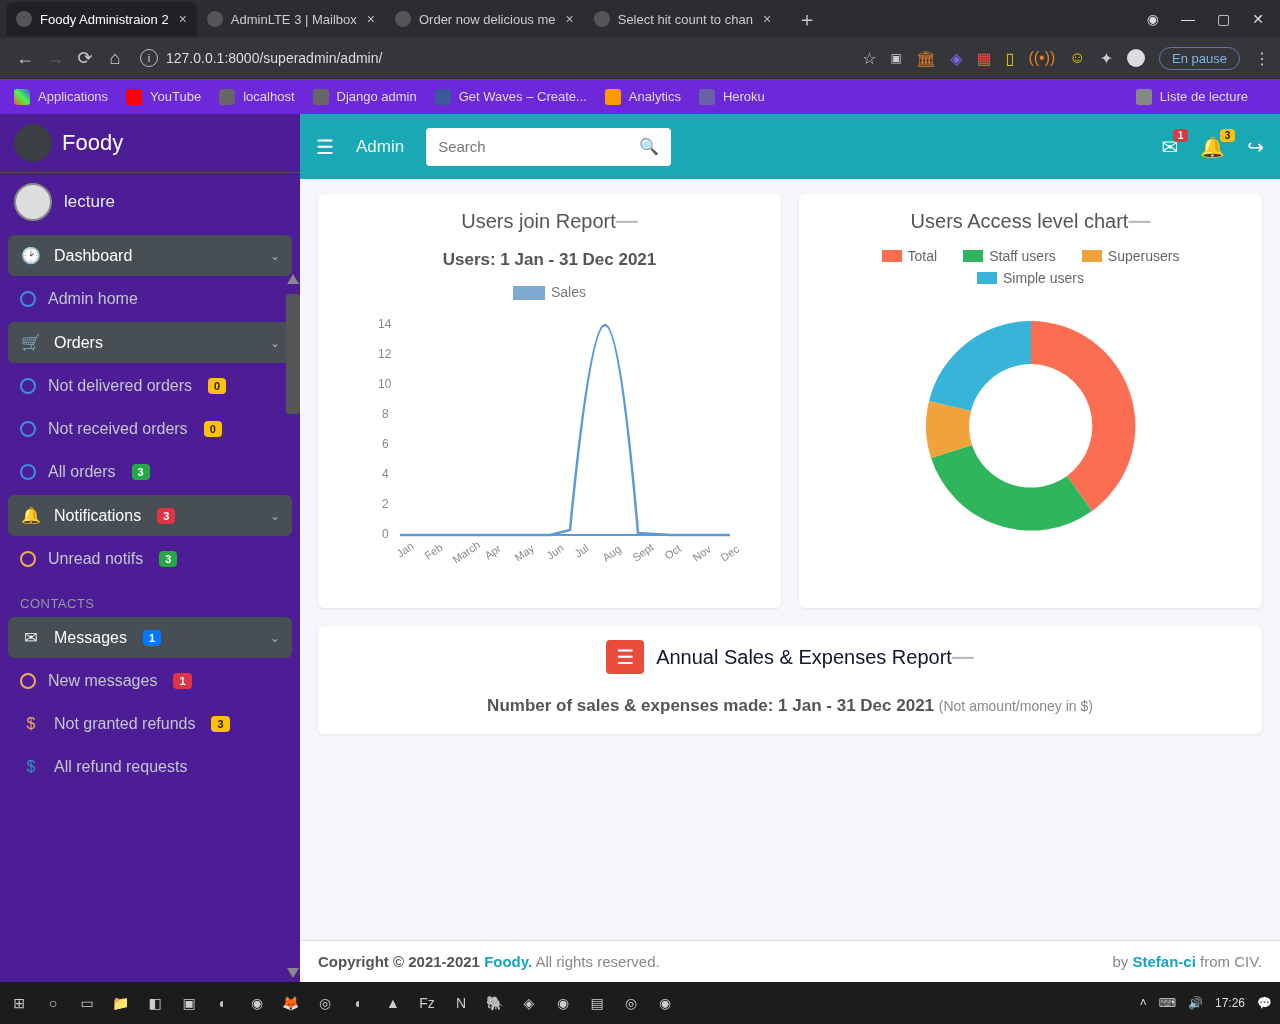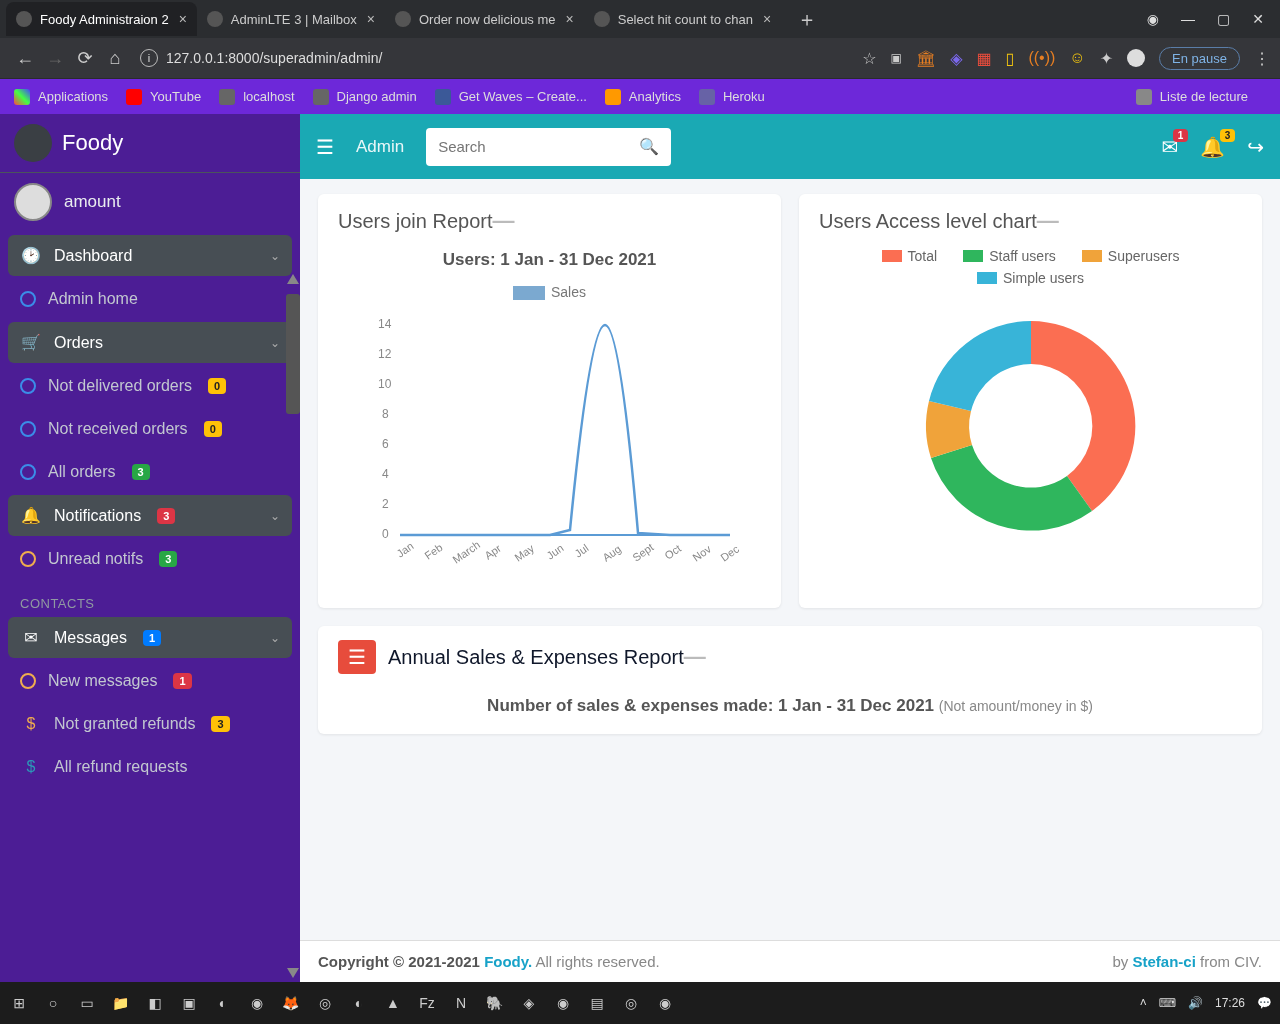--- a/index.html
+++ b/index.html
@@ -59,21 +59,21 @@
   .searchbox { background:#fff; border-radius:4px; display:flex; align-items:center; padding:0 12px; height:38px; width:245px;}
   .searchbox input { border:none; outline:none; flex:1; font-size:15px; color:#666;}
   .searchbox .sicon { color:#888;}
   .topbar .right { margin-left:auto; display:flex; align-items:center; gap:22px; color:#fff;}
   .topbar .right .iconwrap { position:relative; font-size:20px; cursor:pointer;}
   .topbar .right .b { position:absolute; top:-6px; right:-10px; font-size:10px; padding:1px 5px; border-radius:4px; font-weight:bold;}
 
   .content { flex:1; padding:15px 18px; overflow:hidden;}
   .row { display:flex; gap:18px; margin-bottom:18px;}
   .card { background:#fff; border-radius:6px; box-shadow:0 1px 3px rgba(0,0,0,0.08); padding:14px 20px 18px 20px; flex:1;}
-  .card-header { display:flex; align-items:center; justify-content:flex-start; font-size:20px; color:#555; padding-bottom:8px; margin-bottom:6px;}
+  .card-header { display:flex; align-items:center; justify-content:center; font-size:20px; color:#555; padding-bottom:8px; margin-bottom:6px;}
   .card-header .minus { color:#bbb; font-weight:bold; cursor:pointer; font-size:22px;}
   .chart-title { text-align:center; font-weight:bold; font-size:17px; color:#555; margin:8px 0 14px 0;}
   .legend-box { display:inline-block; width:32px; height:14px; vertical-align:middle; margin-right:6px;}
   .line-legend { text-align:center; font-size:14px; color:#777; margin-bottom:10px;}
   svg { display:block; margin:0 auto;}
 
   .donut-legend { display:flex; flex-wrap:wrap; justify-content:center; gap:6px 26px; font-size:14px; color:#666; margin-bottom:10px;}
   .donut-legend div { display:flex; align-items:center; gap:6px;}
   .sw { width:20px; height:12px;}
 
@@ -188,21 +188,21 @@
 
 <div class="app">
 
   <aside class="sidebar">
     <div class="brand">
       <span class="logo"></span>
       <span>Foody</span>
     </div>
     <div class="userrow">
       <span class="avatar"></span>
-      <span style="font-size:17px;color:#e9ecef">amount</span>
+      <span style="font-size:17px;color:#e9ecef">lecture</span>
     </div>
     <nav class="nav">
       <div class="item active">
         <span class="icon">🕑</span>
         <span>Dashboard</span>
         <span class="chev">⌄</span>
       </div>
       <div class="item">
         <span class="circle"></span>
         <span>Admin home</span>

